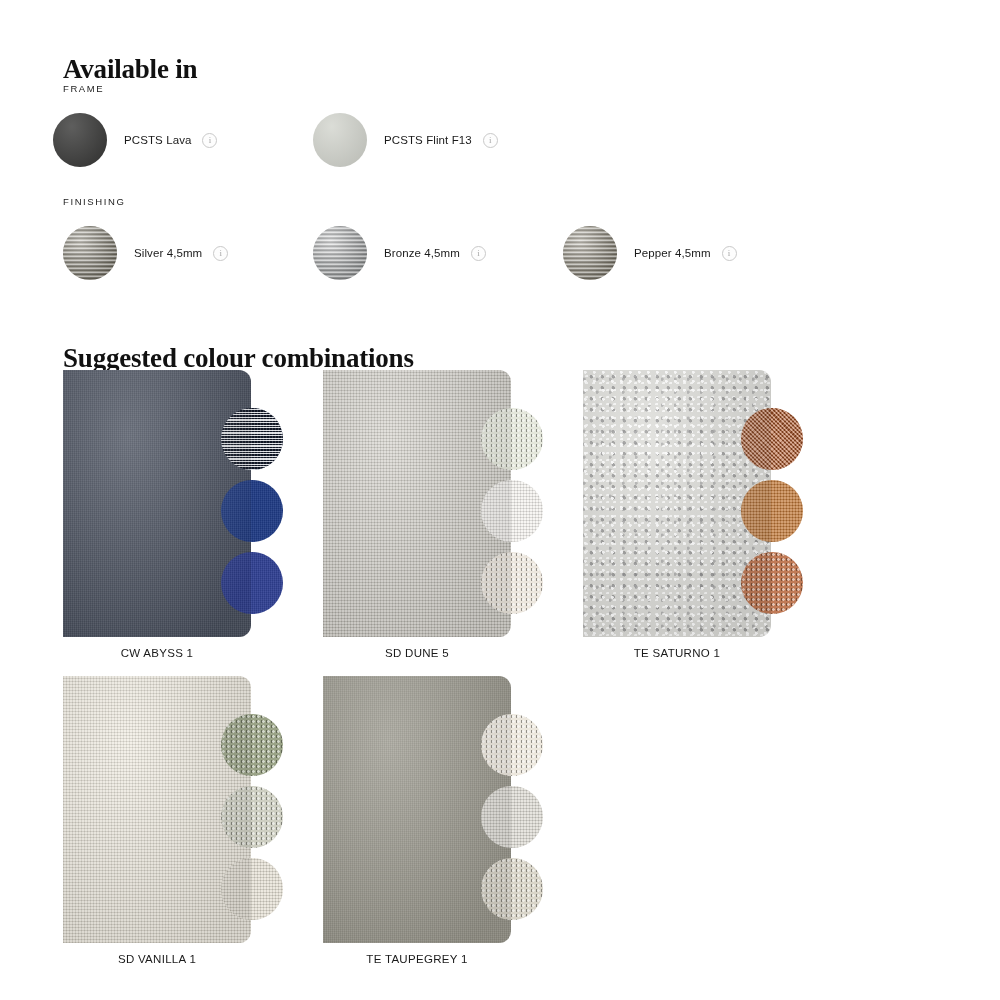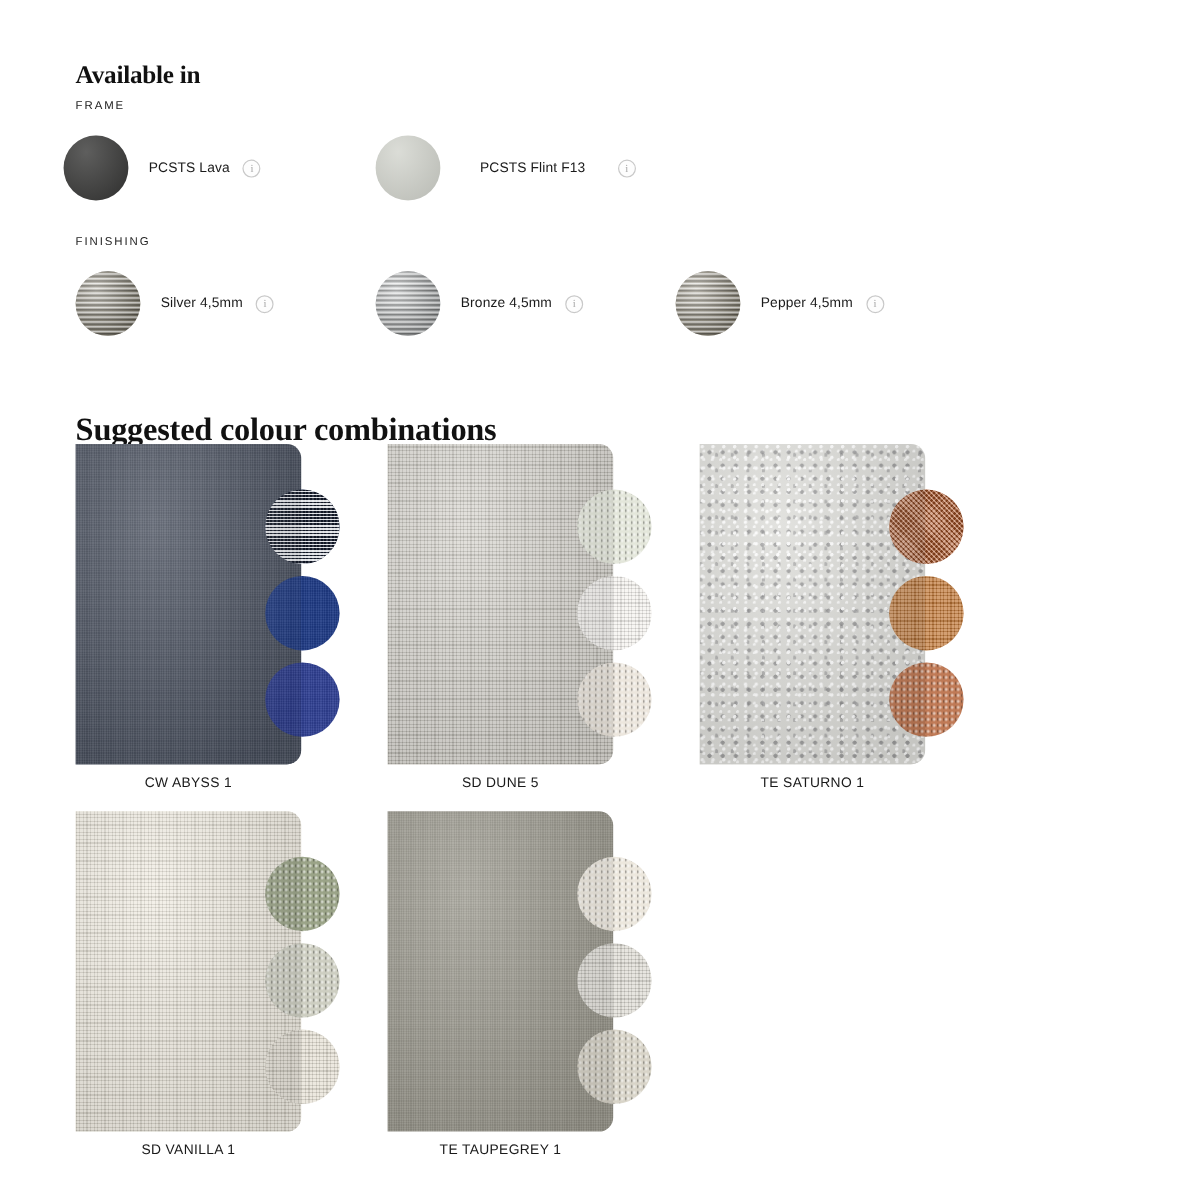--- a/index.html
+++ b/index.html
@@ -13,21 +13,21 @@
   #page { position: relative; width: 1000px; height: 1000px; overflow: hidden; background:#fff; }
 
   
   .h-serif {
     position: absolute;
     font-family: "Liberation Serif", serif;
     font-weight: 700;
     color: #111111;
     letter-spacing: -0.2px;
   }
-  #available-in-title { left: 63px; top: 36px; font-size: 21px; }
+  #available-in-title { left: 63px; top: 36px; font-size: 27px; }
   #suggested-title    { left: 63px; top: 321px; font-size: 27px; }
 
   .section-eyebrow {
     position: absolute;
     font-size: 9.5px;
     font-weight: 400;
     letter-spacing: 1.6px;
     color: #1c1c1c;
     text-transform: uppercase;
   }
@@ -162,21 +162,21 @@
   <h1 id="available-in-title" class="h-serif">Available in</h1>
 
   <div id="frame-eyebrow" class="section-eyebrow">FRAME</div>
 
   <div class="option-row" style="left:53px; top:113px;">
     <div class="swatch-dot dot-lava tex-shade"></div>
     <span class="option-label">PCSTS Lava</span>
     <span class="info-icon">i</span>
   </div>
 
-  <div class="option-row" style="left:313px; top:113px;gap:16px;">
+  <div class="option-row" style="left:313px; top:113px;">
     <div class="swatch-dot dot-flint tex-shade"></div>
     <span class="option-label">PCSTS Flint F13</span>
     <span class="info-icon">i</span>
   </div>
 
   <div id="finishing-eyebrow" class="section-eyebrow">FINISHING</div>
 
   <div class="option-row" style="left:63px; top:226px;">
     <div class="swatch-dot ribbed dot-bronze"></div>
     <span class="option-label">Silver 4,5mm</span>

